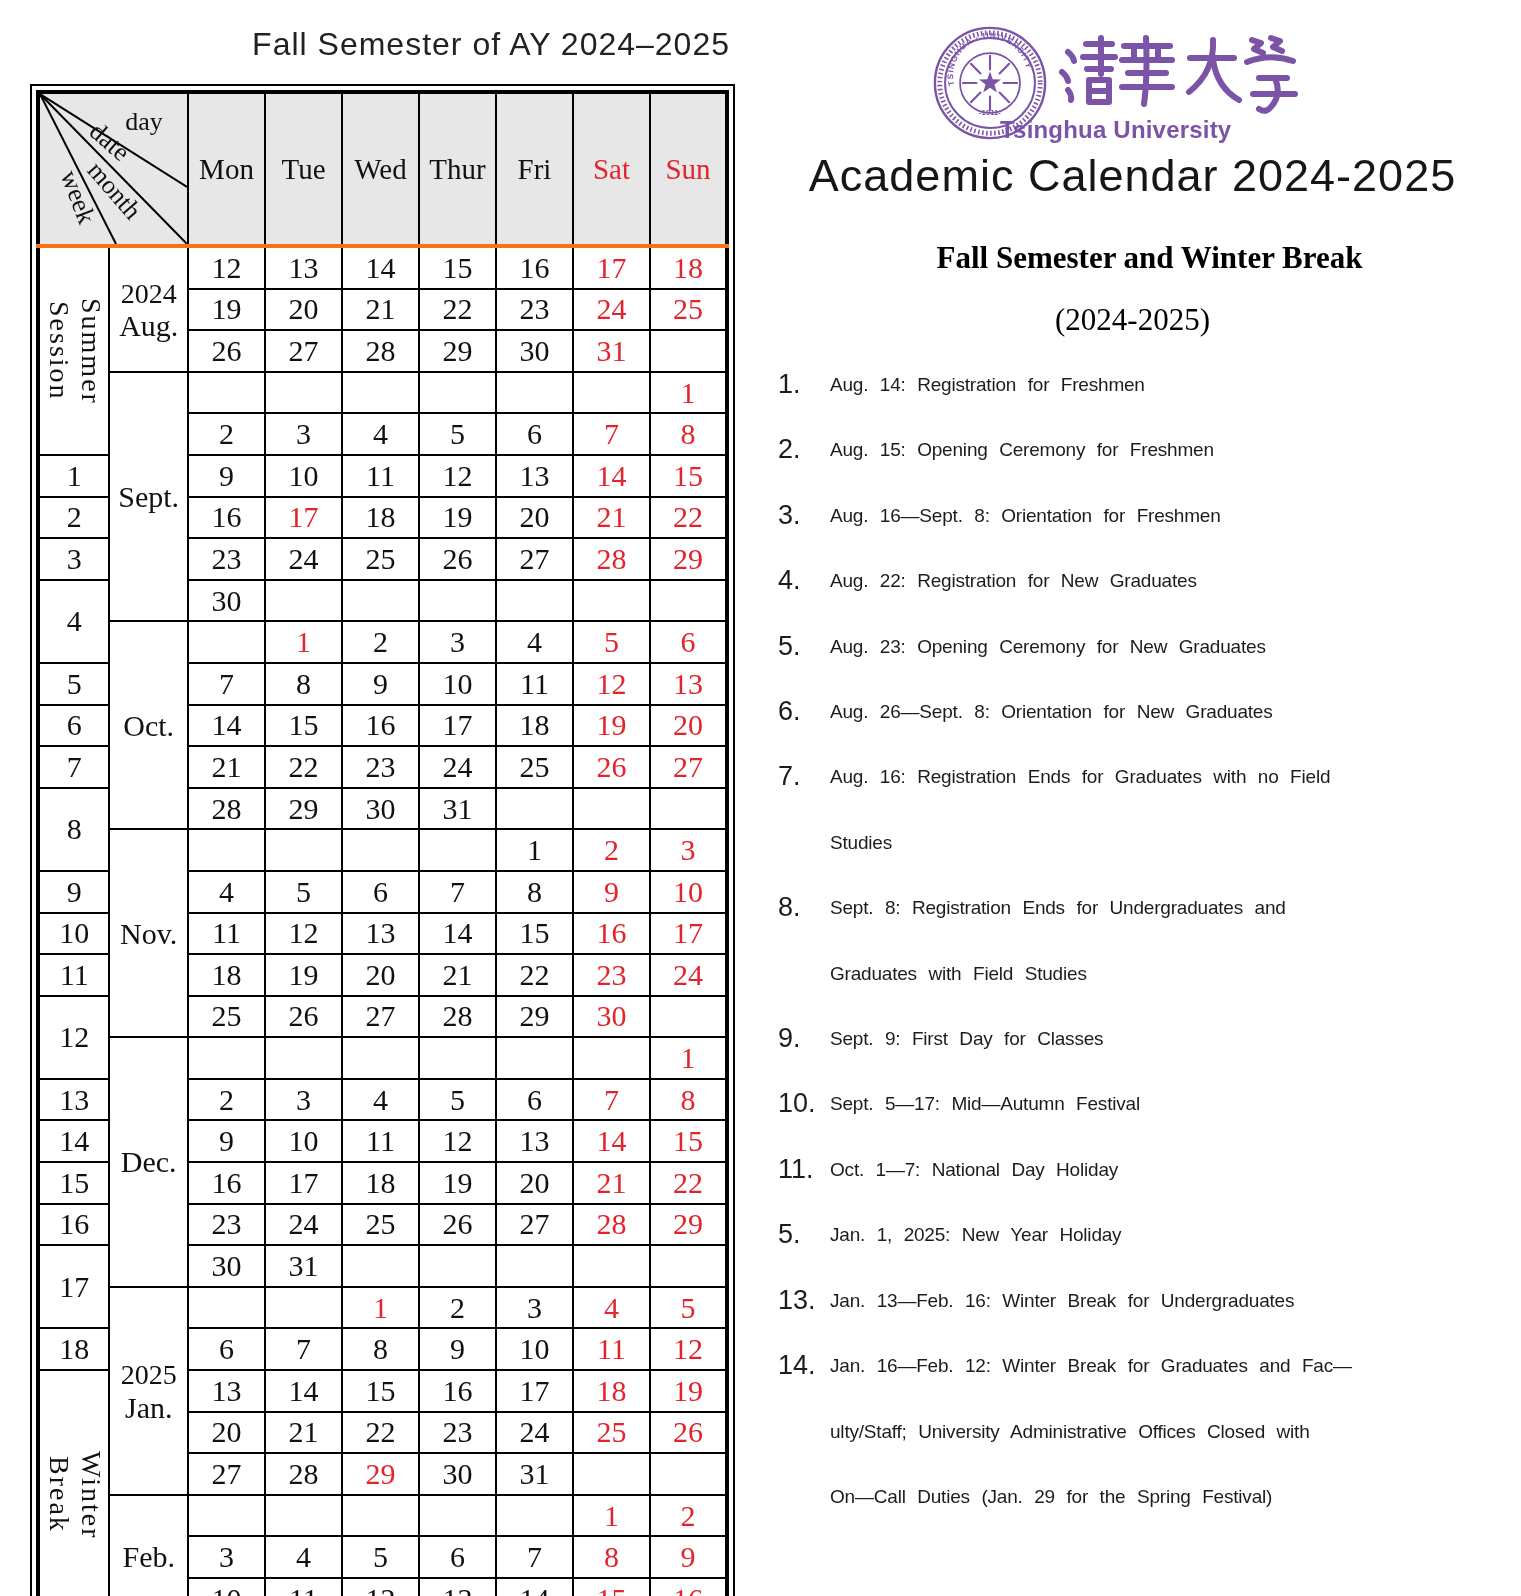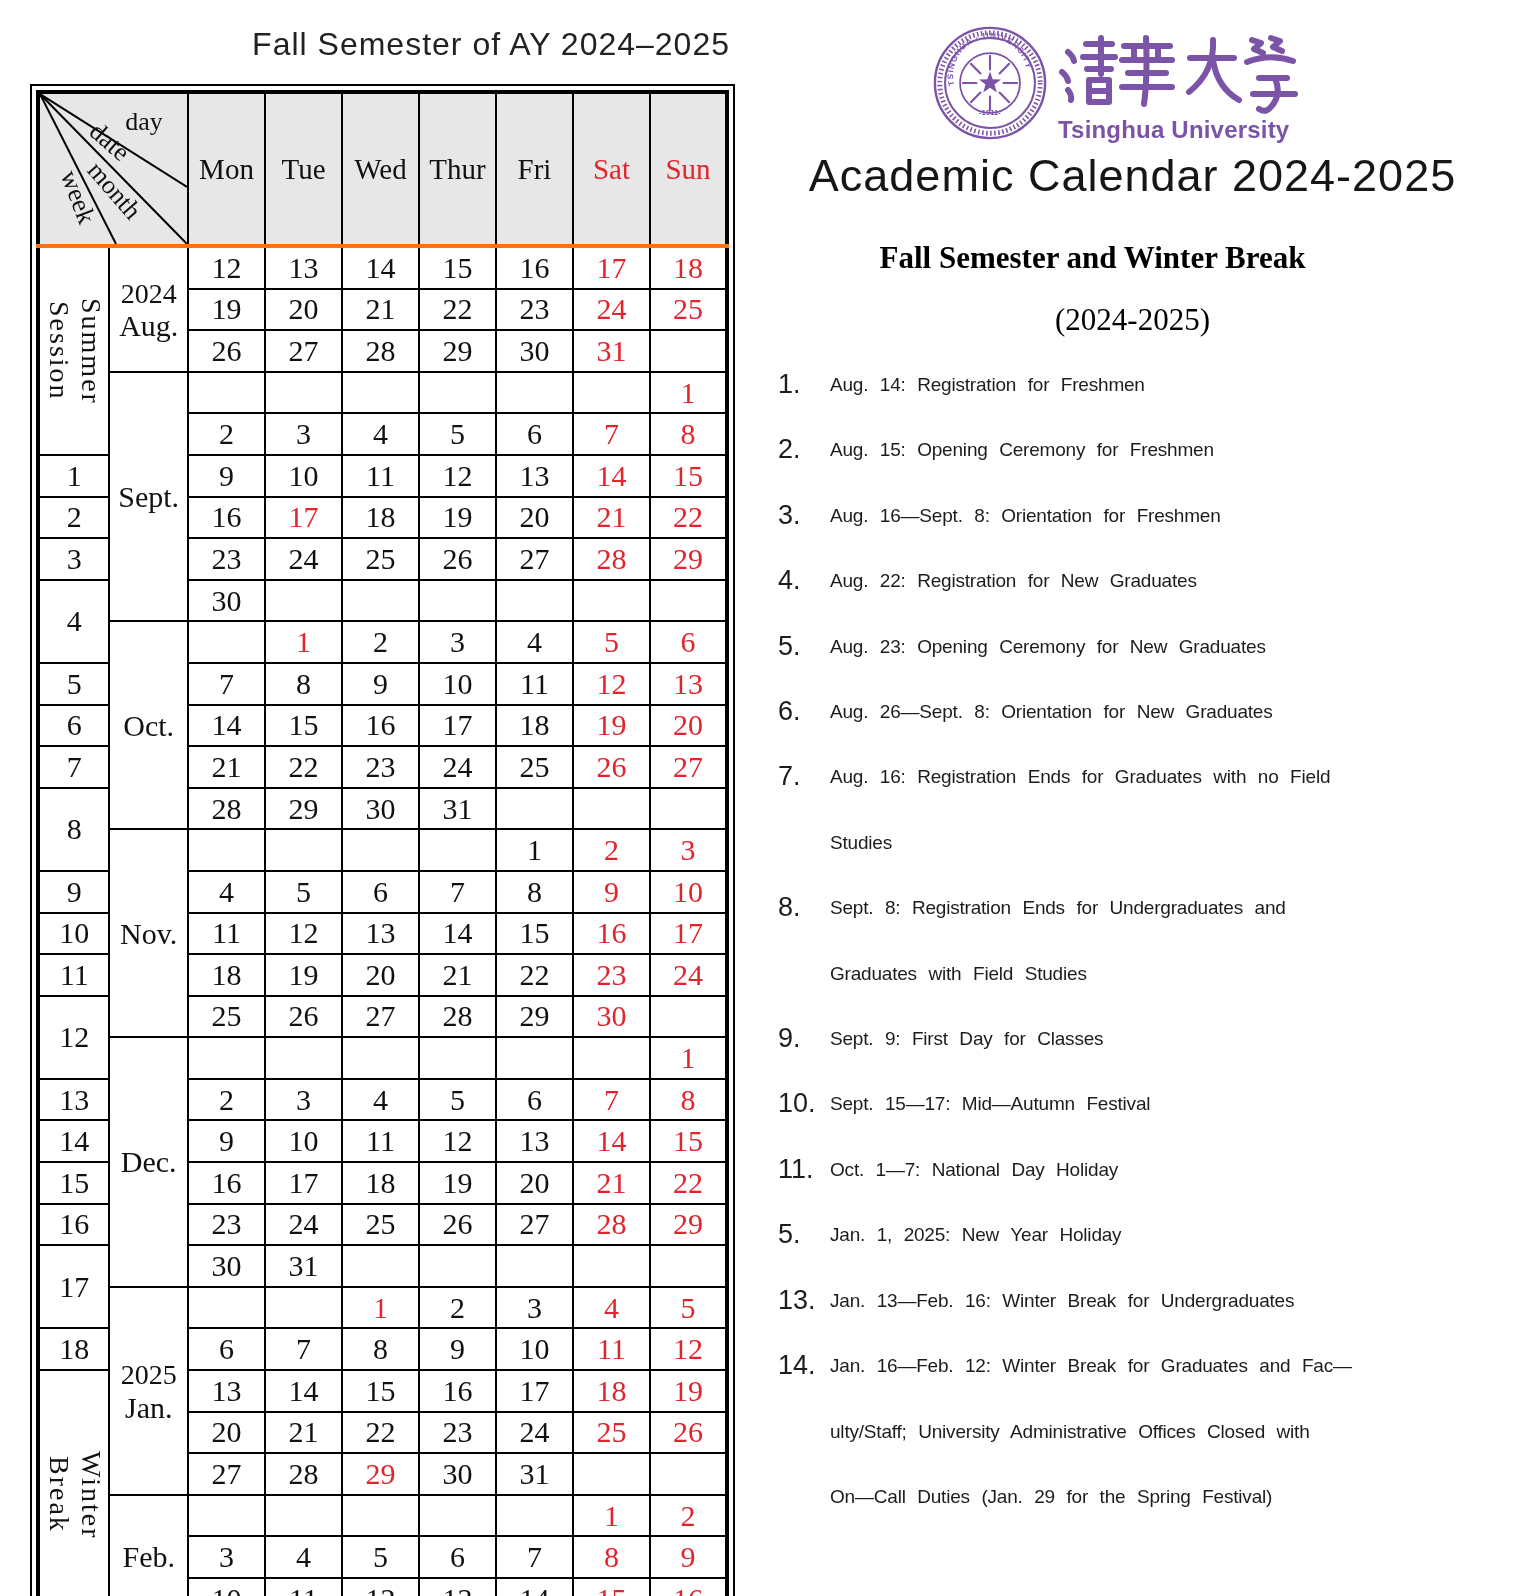--- a/index.html
+++ b/index.html
@@ -25,25 +25,25 @@
   td.monthcell .yr{font-size:28px;line-height:1.2;}
   td.weekcell{font-size:30px;}
   td.weekcell.vert{padding:2px 0;}
   .vwrap{display:flex;flex-direction:row;justify-content:center;gap:1px;}
   .vword{writing-mode:vertical-rl;font-size:28px;letter-spacing:2px;line-height:1.1;}
   .corner-text{font-family:"Liberation Serif",serif;font-size:26px;fill:#111;}
 
   
   .seal{position:absolute;left:932px;top:24px;}
   .callig{position:absolute;left:1056px;top:28px;}
-  .uni-name{position:absolute;left:1058px;top:116px;width:260px;font-size:24px;font-weight:bold;
+  .uni-name{position:absolute;left:1000px;top:116px;width:260px;font-size:24px;font-weight:bold;
             color:#7b53a7;letter-spacing:0.2px;}
   .main-head{position:absolute;left:760px;top:150px;width:745px;text-align:center;
              font-size:45px;font-weight:400;letter-spacing:1px;color:#161616;}
-  .sub-head1{position:absolute;left:720px;top:240px;width:745px;text-align:center;
+  .sub-head1{position:absolute;left:777px;top:240px;width:745px;text-align:center;
              font-family:"Liberation Serif",serif;font-weight:bold;font-size:31px;color:#000;}
   .sub-head2{position:absolute;left:760px;top:302px;width:745px;text-align:center;
              font-family:"Liberation Serif",serif;font-weight:normal;font-size:31px;color:#000;}
   ol.events{position:absolute;left:778px;top:352px;width:742px;margin:0;padding:0;list-style:none;}
   ol.events li{display:flex;align-items:flex-start;}
   ol.events .num{flex:0 0 52px;font-size:27px;line-height:65.4px;color:#1c1c1c;}
   ol.events .lines{flex:1;}
   ol.events .lines div{font-size:19px;line-height:65.4px;white-space:nowrap;color:#1c1c1c;
                        word-spacing:0.34em;letter-spacing:-0.2px;}
   .purple{stroke:#7b53a7;} .purplefill{fill:#7b53a7;}
@@ -563,21 +563,21 @@
       </li>
       <li>
         <span class="num">9.</span>
         <div class="lines">
           <div>Sept. 9: First Day for Classes</div>
         </div>
       </li>
       <li>
         <span class="num">10.</span>
         <div class="lines">
-          <div>Sept. 15—17: Mid—Autumn Festival</div>
+          <div>Sept. 5—17: Mid—Autumn Festival</div>
         </div>
       </li>
       <li>
         <span class="num">11.</span>
         <div class="lines">
           <div>Oct. 1—7: National Day Holiday</div>
         </div>
       </li>
       <li>
         <span class="num">5.</span>

